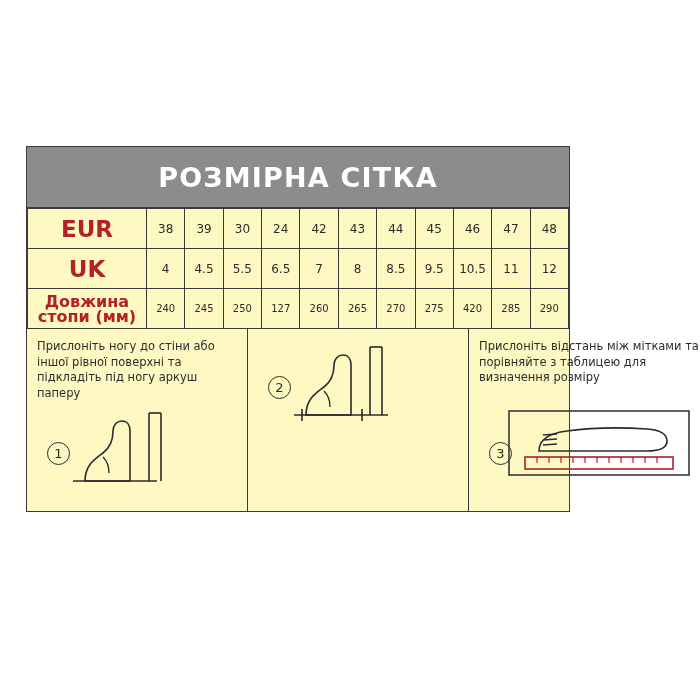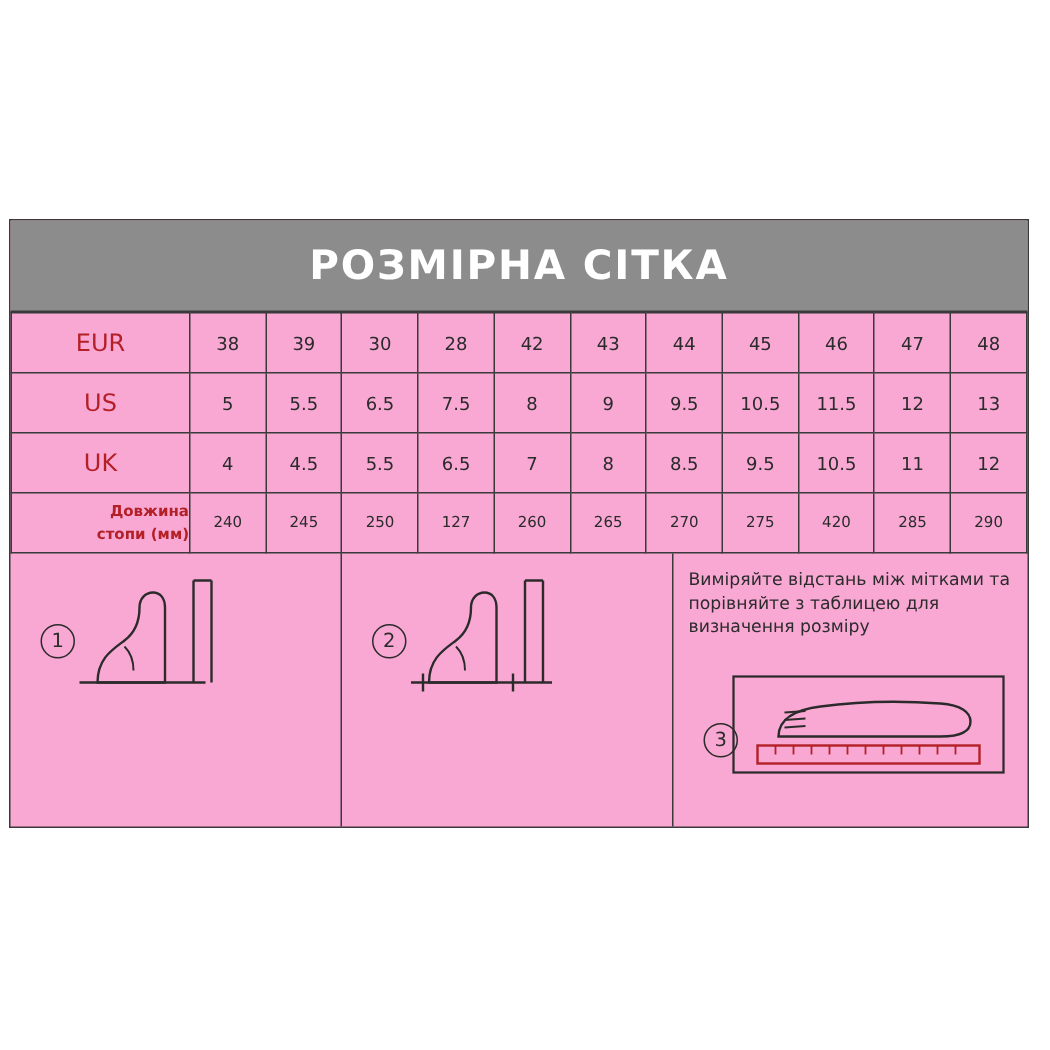--- a/index.html
+++ b/index.html
@@ -5,26 +5,26 @@
   html, body {
     margin: 0;
     padding: 0;
     width: 700px;
     height: 700px;
     background: #ffffff;
     font-family: "DejaVu Sans", sans-serif;
   }
   #chart-wrap {
     position: absolute;
-    left: 6px;
+    left: 26px;
     top: 146px;
-    width: 680px;
+    width: 544px;
     border: 1px solid #3a3a3a;
     box-sizing: border-box;
-    background: #f9a8d4;
+    background: #fef9c3;
   }
   .title-bar {
     background: #8c8c8c;
     height: 60px;
     display: flex;
     align-items: center;
     justify-content: center;
     border-bottom: 1px solid #3a3a3a;
   }
   .title-bar .title {
@@ -41,29 +41,28 @@
   table.size-table td {
     border: 1px solid #3a3a3a;
     height: 39px;
     text-align: center;
     font-size: 12px;
     color: #2b2b2b;
     padding: 0;
   }
   table.size-table td.rowhead {
     color: #b32027;
-    font-weight: normal;
+    font-weight: bold;
+    font-size: 23px;
+    width: 118px;
+  }
+  table.size-table td.rowhead.small {
     font-size: 16px;
-    width: 118px;
-  }
-  table.size-table td.rowhead.small {
-    font-size: 10px;
     line-height: 15px;
     font-weight: bold;
-    text-align: right;
   }
   table.size-table tr.len td {
     font-size: 10px;
   }
   .steps {
     display: flex;
   }
   .step {
     flex: 1 1 0;
     border-right: 1px solid #3a3a3a;
@@ -109,42 +108,28 @@
     <div class="title">РОЗМІРНА СІТКА</div>
   </div>
 
   <table class="size-table">
     <tbody>
       <tr class="eur">
         <td class="rowhead">EUR</td>
         <td>38</td>
         <td>39</td>
         <td>30</td>
-        <td>28</td>
+        <td>24</td>
         <td>42</td>
         <td>43</td>
         <td>44</td>
         <td>45</td>
         <td>46</td>
         <td>47</td>
         <td>48</td>
-      </tr>
-      <tr class="us">
-        <td class="rowhead">US</td>
-        <td>5</td>
-        <td>5.5</td>
-        <td>6.5</td>
-        <td>7.5</td>
-        <td>8</td>
-        <td>9</td>
-        <td>9.5</td>
-        <td>10.5</td>
-        <td>11.5</td>
-        <td>12</td>
-        <td>13</td>
       </tr>
       <tr class="uk">
         <td class="rowhead">UK</td>
         <td>4</td>
         <td>4.5</td>
         <td>5.5</td>
         <td>6.5</td>
         <td>7</td>
         <td>8</td>
         <td>8.5</td>
@@ -166,20 +151,21 @@
         <td>420</td>
         <td>285</td>
         <td>290</td>
       </tr>
     </tbody>
   </table>
 
   <div class="steps">
 
     <div class="step">
+      <div class="text">Прислоніть ногу до стіни або іншої рівної поверхні та підкладіть під ногу аркуш паперу</div>
       <div class="art">
         <svg width="200" height="86" viewBox="0 0 200 86">
           <path d="M48 76 C48 60 58 54 66 48 C74 42 76 34 76 26 C76 20 80 16 85 16 C90 16 93 20 93 26 L93 76 Z" fill="none" stroke="#2b2b2b" stroke-width="1.6"></path>
           <path d="M66 52 C70 56 72 62 72 68" fill="none" stroke="#2b2b2b" stroke-width="1.3"></path>
           <line x1="36" y1="76" x2="120" y2="76" stroke="#2b2b2b" stroke-width="1.6"></line>
           <line x1="112" y1="8" x2="112" y2="76" stroke="#2b2b2b" stroke-width="1.6"></line>
           <line x1="124" y1="8" x2="124" y2="76" stroke="#2b2b2b" stroke-width="1.6"></line>
           <line x1="112" y1="8" x2="124" y2="8" stroke="#2b2b2b" stroke-width="1.6"></line>
         </svg>
         <div class="num-circle">1</div>
@@ -196,21 +182,21 @@
           <line x1="124" y1="8" x2="124" y2="76" stroke="#2b2b2b" stroke-width="1.6"></line>
           <line x1="112" y1="8" x2="124" y2="8" stroke="#2b2b2b" stroke-width="1.6"></line>
           <line x1="44" y1="70" x2="44" y2="82" stroke="#2b2b2b" stroke-width="1.6"></line>
           <line x1="104" y1="70" x2="104" y2="82" stroke="#2b2b2b" stroke-width="1.6"></line>
         </svg>
         <div class="num-circle">2</div>
       </div>
     </div>
 
     <div class="step">
-      <div class="text">Виміряйте відстань між мітками та порівняйте з таблицею для визначення розміру</div>
+      <div class="text">Прислоніть відстань між мітками та порівняйте з таблицею для визначення розміру</div>
       <div class="art">
         <svg width="220" height="86" viewBox="0 0 220 86">
           <rect x="30" y="6" width="180" height="64" fill="none" stroke="#2b2b2b" stroke-width="1.5"></rect>
           <path d="M60 46 C60 34 72 28 88 26 C110 23 140 22 168 24 C182 25 188 30 188 36 C188 43 180 46 168 46 Z" fill="none" stroke="#2b2b2b" stroke-width="1.6"></path>
           <line x1="64" y1="30" x2="78" y2="29" stroke="#2b2b2b" stroke-width="1.3"></line>
           <line x1="64" y1="35" x2="78" y2="34" stroke="#2b2b2b" stroke-width="1.3"></line>
           <line x1="64" y1="40" x2="78" y2="39" stroke="#2b2b2b" stroke-width="1.3"></line>
           <rect x="46" y="52" width="148" height="12" fill="none" stroke="#b32027" stroke-width="1.6"></rect>
           <line x1="58" y1="52" x2="58" y2="58" stroke="#b32027" stroke-width="1.2"></line>
           <line x1="70" y1="52" x2="70" y2="58" stroke="#b32027" stroke-width="1.2"></line>

